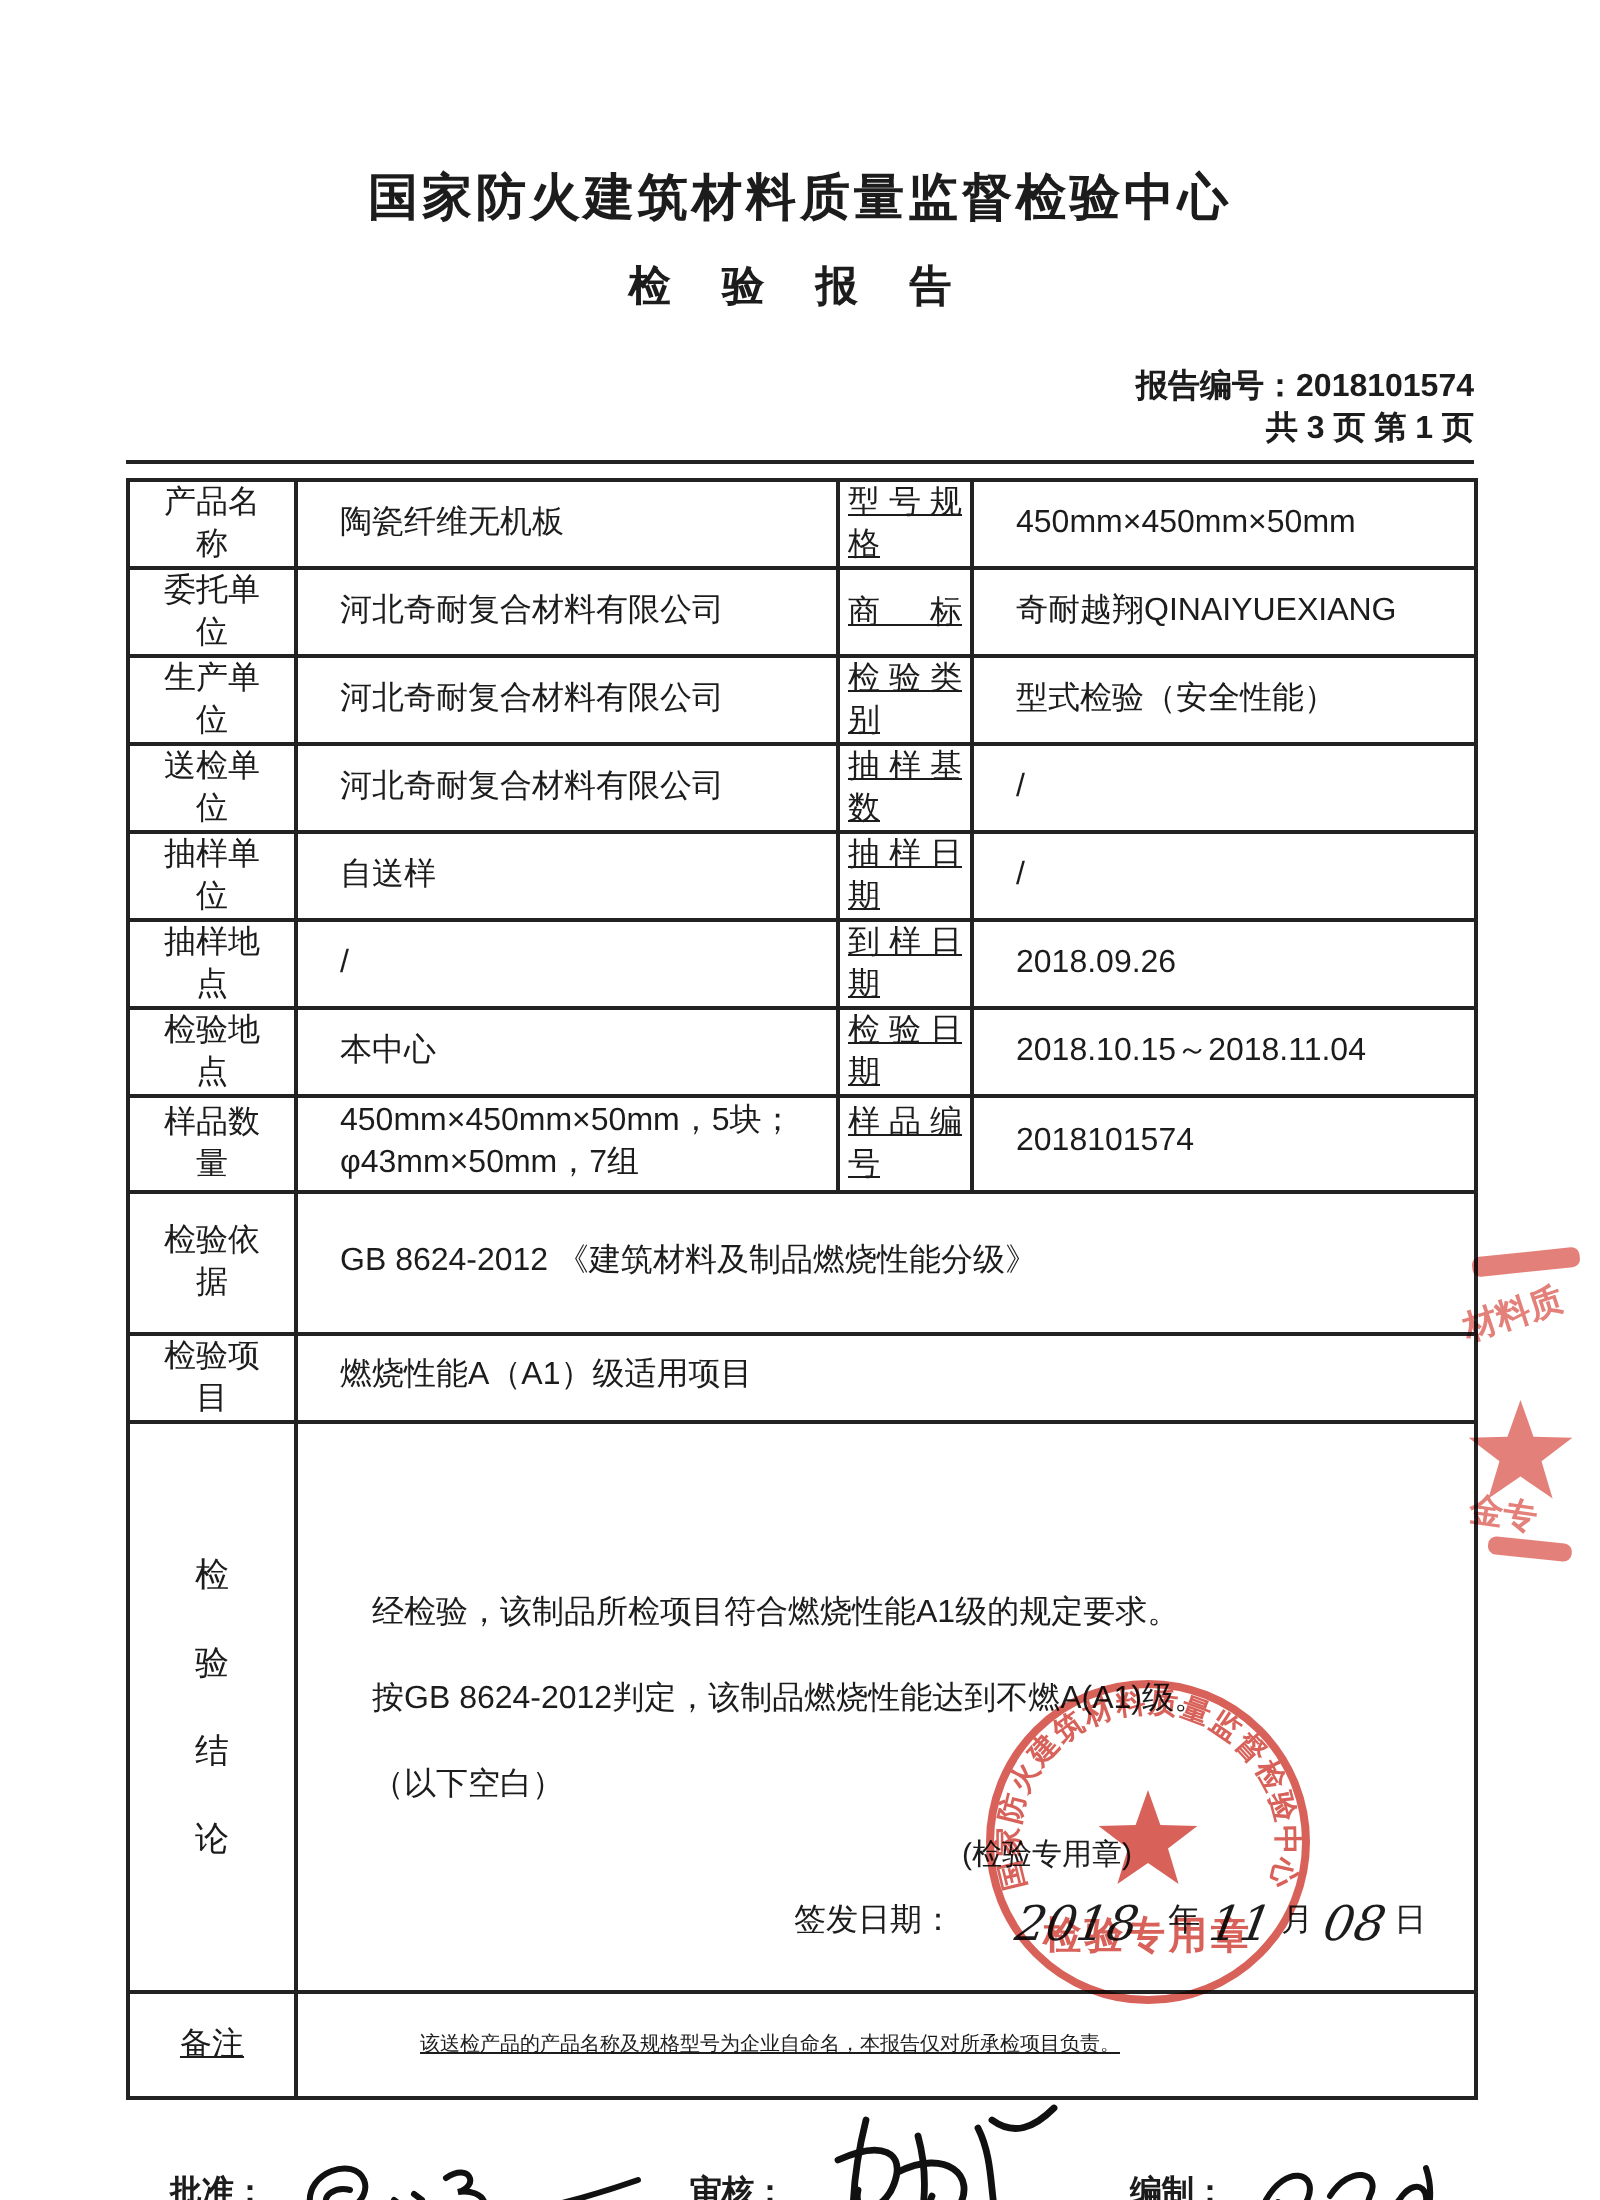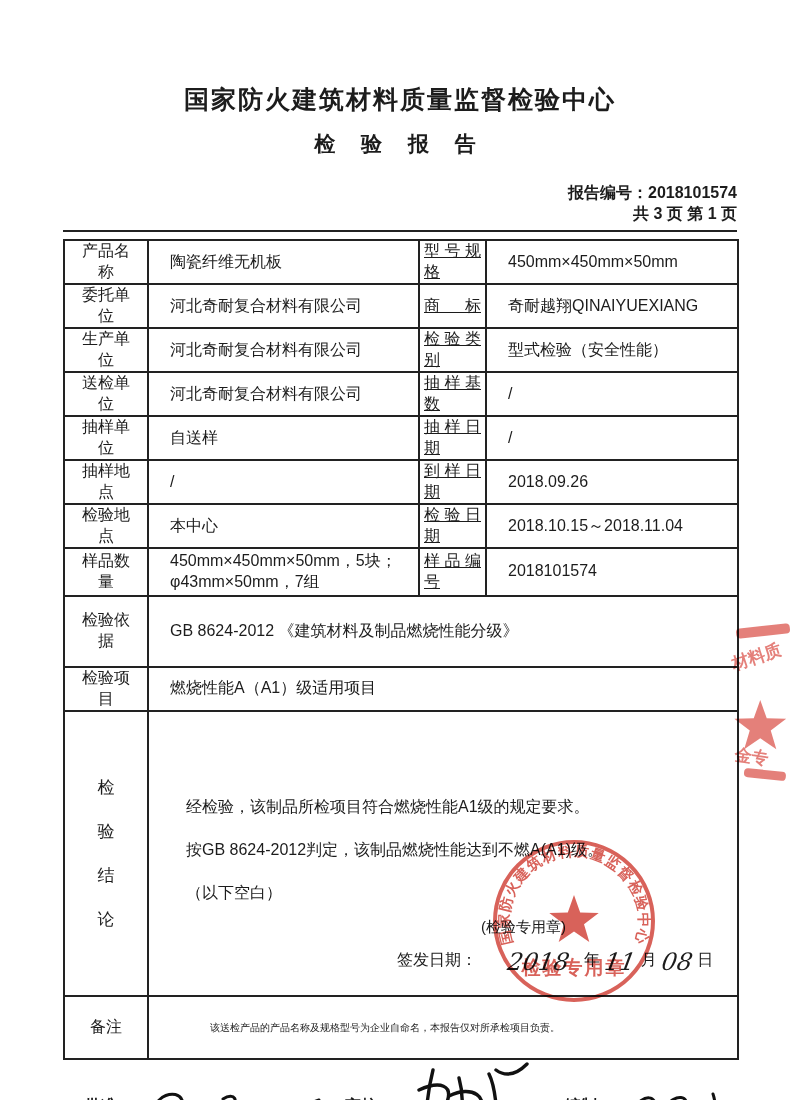--- a/index.html
+++ b/index.html
@@ -22,21 +22,21 @@
   table.main{border-collapse:collapse;width:674px;margin-top:7px;table-layout:fixed;}
   table.main td{border:2px solid #222;font-size:16px;vertical-align:middle;overflow:visible;}
   td.lbl{text-align:center;padding:0 14px;}
   td.lbl3{text-align:justify;text-align-last:justify;padding:0 4px;text-decoration:underline;}
   td.val{padding:2px 21px;line-height:1.3;}
   tr.r{height:24px;}
   tr.r8{height:43px;}
   tr.r9{height:71px;}
   tr.r10{height:24px;}
   tr.r11{height:285px;}
-  tr.r12{height:63px;}
+  tr.r12{height:53px;text-decoration:underline;}
   .vert-label{display:flex;flex-direction:column;align-items:center;justify-content:center;gap:21px;font-size:17px;}
 
   td.conclusion-cell{position:relative;vertical-align:top;}
   .conc-text{padding:14px 14px 0 10px;}
   .conc-text p{margin:0 0 21px 0;line-height:22px;text-indent:26px;font-size:16px;}
   .stamp-note{position:absolute;left:332px;top:206px;font-size:15px;}
   .issue-line{position:absolute;left:248px;top:238px;font-size:16px;white-space:nowrap;display:flex;align-items:flex-end;}
   .issue-line .gap1{width:26px;display:inline-block;}
   .hw{font-family:"DejaVu Serif", serif;font-style:italic;font-size:24px;display:inline-block;transform:skewX(-10deg);margin:0 5px;line-height:18px;}
   .remark-val{white-space:nowrap;font-size:10px;margin-left:40px;}

